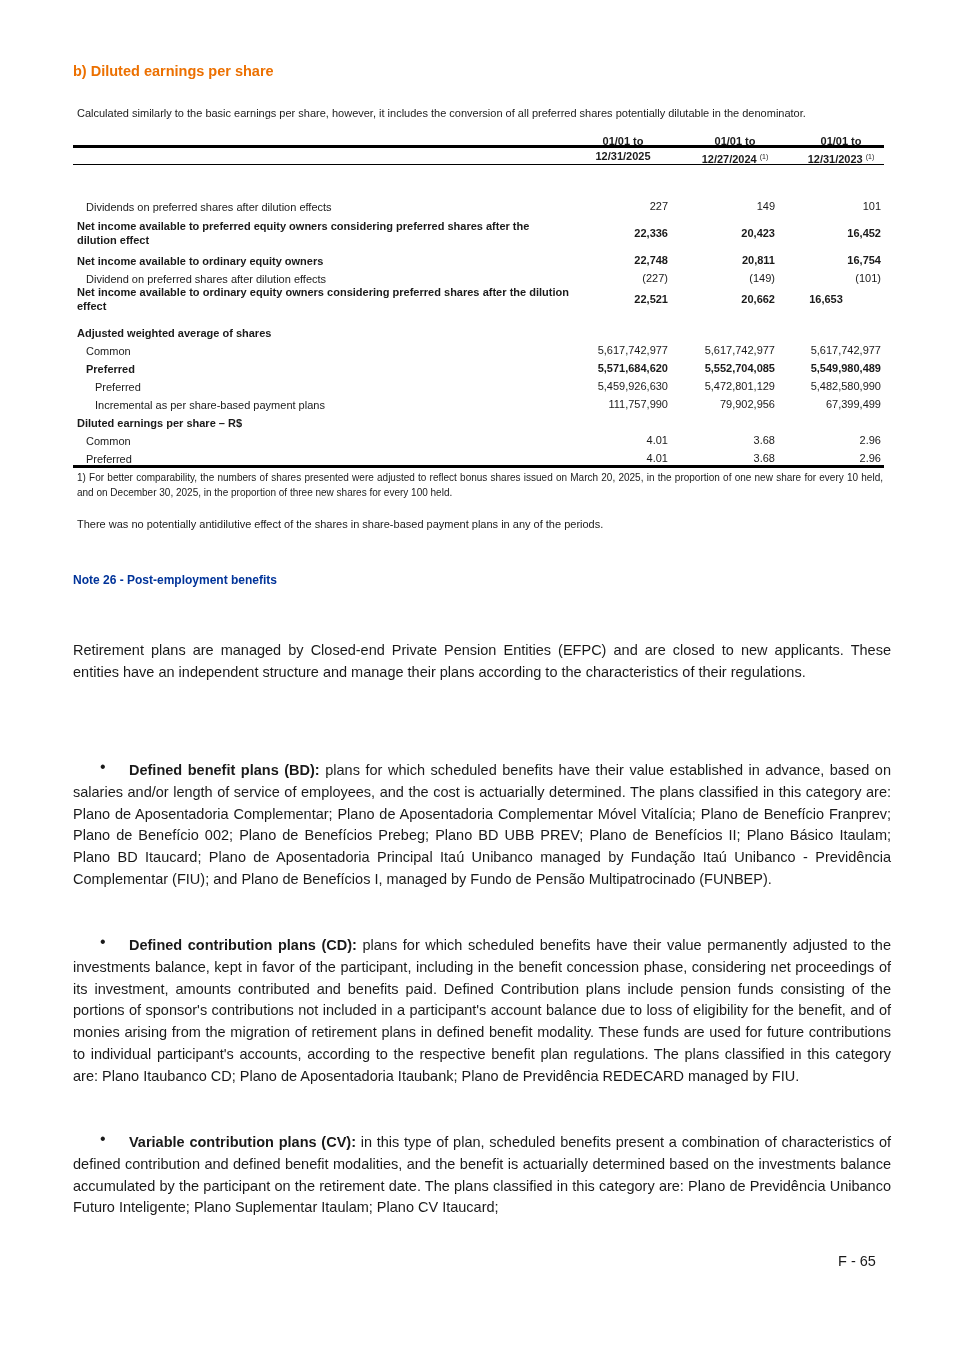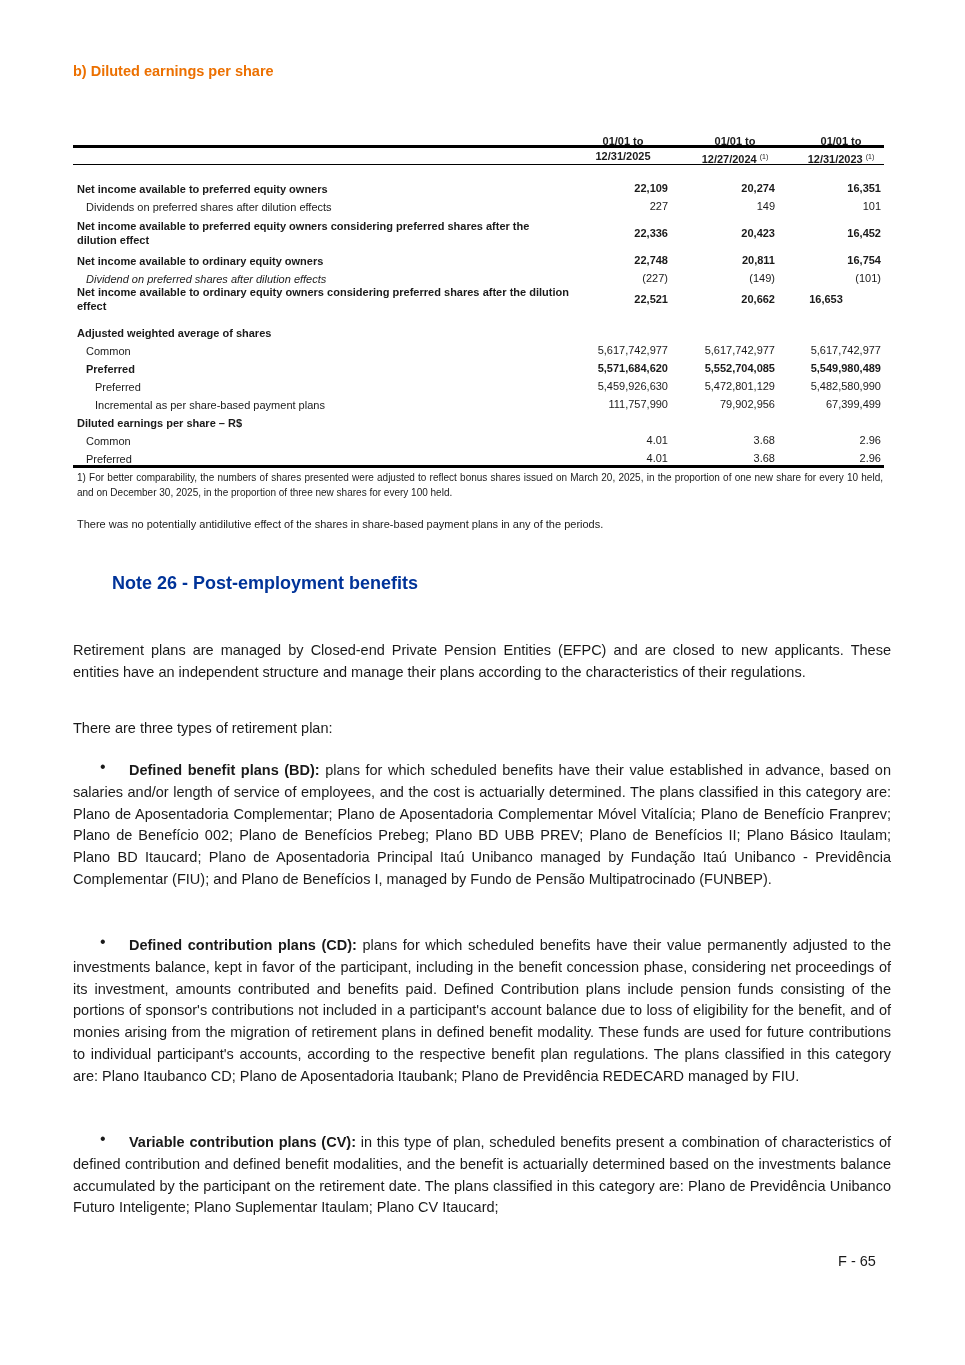--- a/index.html
+++ b/index.html
@@ -12,77 +12,72 @@
     .th { position: absolute; top: 2px; font-weight: bold; font-size: 11px; text-align: center; line-height: 15px; }
     .th sup { font-size: 7px; vertical-align: 4px; font-weight: normal; }
     .row { position: absolute; left: 73px; width: 811px; font-size: 11px; }
     .row .lbl { position: absolute; left: 4px; line-height: 14px; }
     .row .v { position: absolute; text-align: right; width: 110px; }
     .row.bold { font-weight: bold; }
     .v1 { left: 485px; } .v2 { left: 592px; } .v3 { left: 698px; }
     .tbl-bottom { position: absolute; left: 73px; top: 465px; width: 811px; height: 3px; background: #000; }
     .footnote { position: absolute; left: 77px; top: 470px; width: 806px; font-size: 10px; line-height: 15px; text-align: justify; }
     .note-line { position: absolute; left: 77px; top: 518px; font-size: 11px; }
-    .sec-title-blue { position: absolute; left: 73px; top: 573px; font-size: 18px; font-weight: bold; color: #003399; margin-left: 39px; }
+    .sec-title-blue { position: absolute; left: 73px; top: 573px; font-size: 12px; font-weight: bold; color: #003399; }
     .para { position: absolute; left: 73px; width: 818px; font-size: 14.5px; line-height: 21.8px; text-align: justify; }
     .bullet-para { position: absolute; left: 73px; width: 818px; font-size: 14.5px; line-height: 21.8px; text-align: justify; }
     .bullet-dot { position: absolute; left: 100px; font-size: 16px; }
     .bp-inner { text-indent: 56px; }
     .pagenum { position: absolute; left: 838px; top: 1253px; font-size: 14.5px; }
     b { font-weight: bold; }
   </style>
 </head>
 <body>
 
 <div class="page">
 
   <div class="sec-title-orange">b) Diluted earnings per share</div>
+  <div class="intro">Calculated similarly to the basic earnings per share, however, it includes the conversion of all preferred shares potentially dilutable in the denominator.</div>
 
   <div class="tbl-top"></div>
   <div class="tbl-head">
     <div class="th" style="left:505px;width:90px;">
       <div>01/01 to</div>
       <div><span>12/31/2025</span></div>
     </div>
     <div class="th" style="left:612px;width:100px;">
       <div>01/01 to</div>
       <div><span>12/27/2024</span> <sup>(1)</sup></div>
     </div>
     <div class="th" style="left:718px;width:100px;">
       <div>01/01 to</div>
       <div><span>12/31/2023</span> <sup>(1)</sup></div>
     </div>
   </div>
 
-  <div class="row bold" style="top:181px;height:16px;">
-    <span class="lbl" style="top:1px;">Net income available to preferred equity owners</span>
-    <span class="v v1" style="top:1px;">22,109</span>
-    <span class="v v2" style="top:1px;">20,274</span>
-    <span class="v v3" style="top:1px;">16,351</span>
-  </div>
   <div class="row" style="top:199px;height:16px;">
     <span class="lbl" style="top:1px;left:13px;">Dividends on preferred shares after dilution effects</span>
     <span class="v v1" style="top:1px;">227</span>
     <span class="v v2" style="top:1px;">149</span>
     <span class="v v3" style="top:1px;">101</span>
   </div>
   <div class="row bold" style="top:218px;height:32px;">
     <span class="lbl" style="top:1px;width:480px;">Net income available to preferred equity owners considering preferred shares after the dilution effect</span>
     <span class="v v1" style="top:9px;">22,336</span>
     <span class="v v2" style="top:9px;">20,423</span>
     <span class="v v3" style="top:9px;">16,452</span>
   </div>
   <div class="row bold" style="top:253px;height:16px;">
     <span class="lbl" style="top:1px;">Net income available to ordinary equity owners</span>
     <span class="v v1" style="top:1px;">22,748</span>
     <span class="v v2" style="top:1px;">20,811</span>
     <span class="v v3" style="top:1px;">16,754</span>
   </div>
   <div class="row" style="top:271px;height:16px;">
-    <span class="lbl" style="top:1px;left:13px;font-style:italic;">Dividend on preferred shares after dilution effects</span>
+    <span class="lbl" style="top:1px;left:13px;">Dividend on preferred shares after dilution effects</span>
     <span class="v v1" style="top:1px;">(227)</span>
     <span class="v v2" style="top:1px;">(149)</span>
     <span class="v v3" style="top:1px;">(101)</span>
   </div>
   <div class="row bold" style="top:284px;height:32px;">
     <span class="lbl" style="top:1px;width:492px;text-align:justify;">Net income available to ordinary equity owners considering preferred shares after the dilution effect</span>
     <span class="v v1" style="top:9px;">22,521</span>
     <span class="v v2" style="top:9px;">20,662</span>
     <span class="v v3" style="top:9px;text-align:center;">16,653</span>
   </div>
@@ -128,21 +123,20 @@
     <span class="v v2" style="top:1px;">3.68</span>
     <span class="v v3" style="top:1px;">2.96</span>
   </div>
 
   <div class="tbl-bottom"></div>
   <div class="footnote">1) For better comparability, the numbers of shares presented were adjusted to reflect bonus shares issued on March 20, 2025, in the proportion of one new share for every 10 held, and on December 30, 2025, in the proportion of three new shares for every 100 held.</div>
   <div class="note-line">There was no potentially antidilutive effect of the shares in share-based payment plans in any of the periods.</div>
 
   <div class="sec-title-blue">Note 26 - Post-employment benefits</div>
   <div class="para" style="top:640px;">Retirement plans are managed by Closed-end Private Pension Entities (EFPC) and are closed to new applicants. These entities have an independent structure and manage their plans according to the characteristics of their regulations.</div>
-  <div class="para" style="top:718px;">There are three types of retirement plan:</div>
 
   <div class="bullet-dot" style="top:758px;">•</div>
   <div class="bullet-para bp-inner" style="top:760px;"><b>Defined benefit plans (BD):</b><span> plans for which scheduled benefits have their value established in advance, based on salaries and/or length of service of employees, and the cost is actuarially determined. The plans classified in this category are: Plano de Aposentadoria Complementar; Plano de Aposentadoria Complementar Móvel Vitalícia; Plano de Benefício Franprev; Plano de Benefício 002; Plano de Benefícios Prebeg; Plano BD UBB PREV; Plano de Benefícios II; Plano Básico Itaulam; Plano BD Itaucard; Plano de Aposentadoria Principal Itaú Unibanco managed by Fundação Itaú Unibanco - Previdência Complementar (FIU); and Plano de Benefícios I, managed by Fundo de Pensão Multipatrocinado (FUNBEP).</span></div>
 
   <div class="bullet-dot" style="top:933px;">•</div>
   <div class="bullet-para bp-inner" style="top:935px;"><b>Defined contribution plans (CD):</b><span> plans for which scheduled benefits have their value permanently adjusted to the investments balance, kept in favor of the participant, including in the benefit concession phase, considering net proceedings of its investment, amounts contributed and benefits paid. Defined Contribution plans include pension funds consisting of the portions of sponsor's contributions not included in a participant's account balance due to loss of eligibility for the benefit, and of monies arising from the migration of retirement plans in defined benefit modality. These funds are used for future contributions to individual participant's accounts, according to the respective benefit plan regulations. The plans classified in this category are: Plano Itaubanco CD; Plano de Aposentadoria Itaubank; Plano de Previdência REDECARD managed by FIU.</span></div>
 
   <div class="bullet-dot" style="top:1130px;">•</div>
   <div class="bullet-para bp-inner" style="top:1132px;"><b>Variable contribution plans (CV):</b><span> in this type of plan, scheduled benefits present a combination of characteristics of defined contribution and defined benefit modalities, and the benefit is actuarially determined based on the investments balance accumulated by the participant on the retirement date. The plans classified in this category are: Plano de Previdência Unibanco Futuro Inteligente; Plano Suplementar Itaulam; Plano CV Itaucard;</span></div>
 

